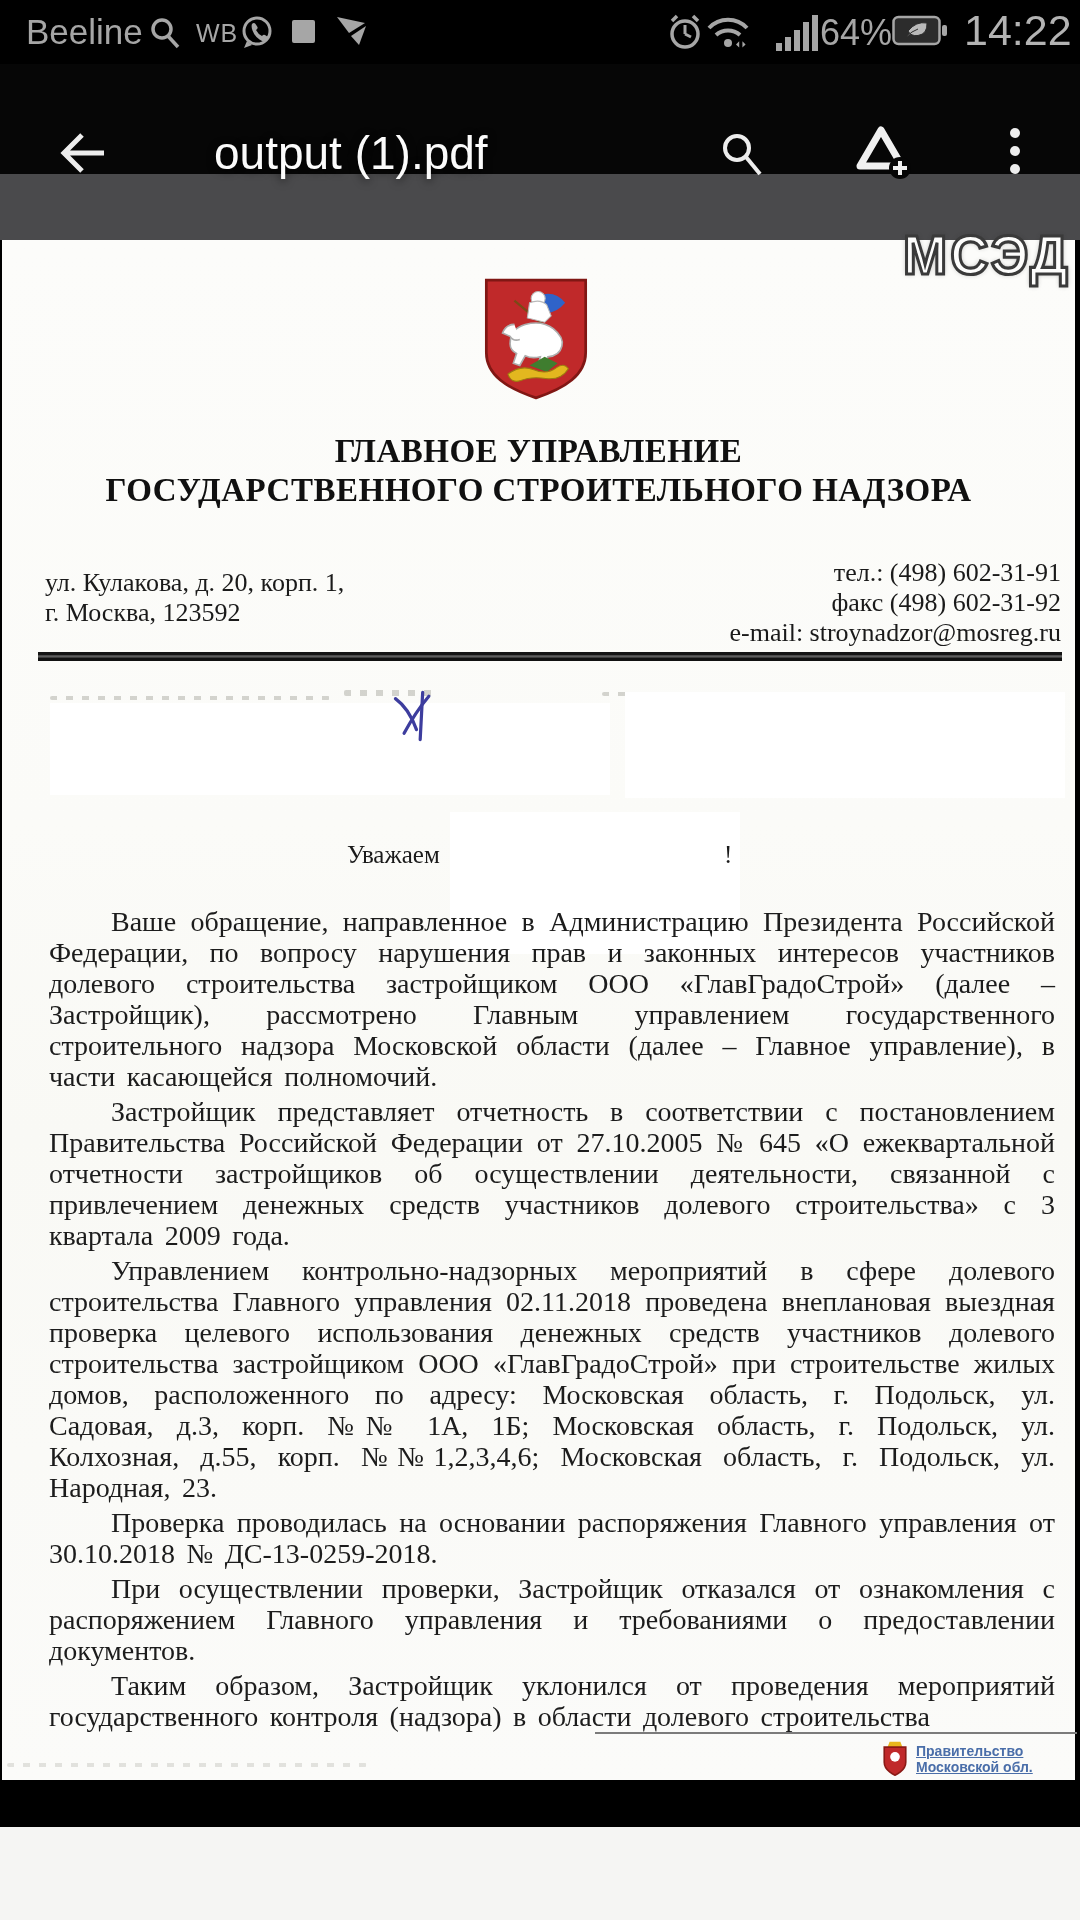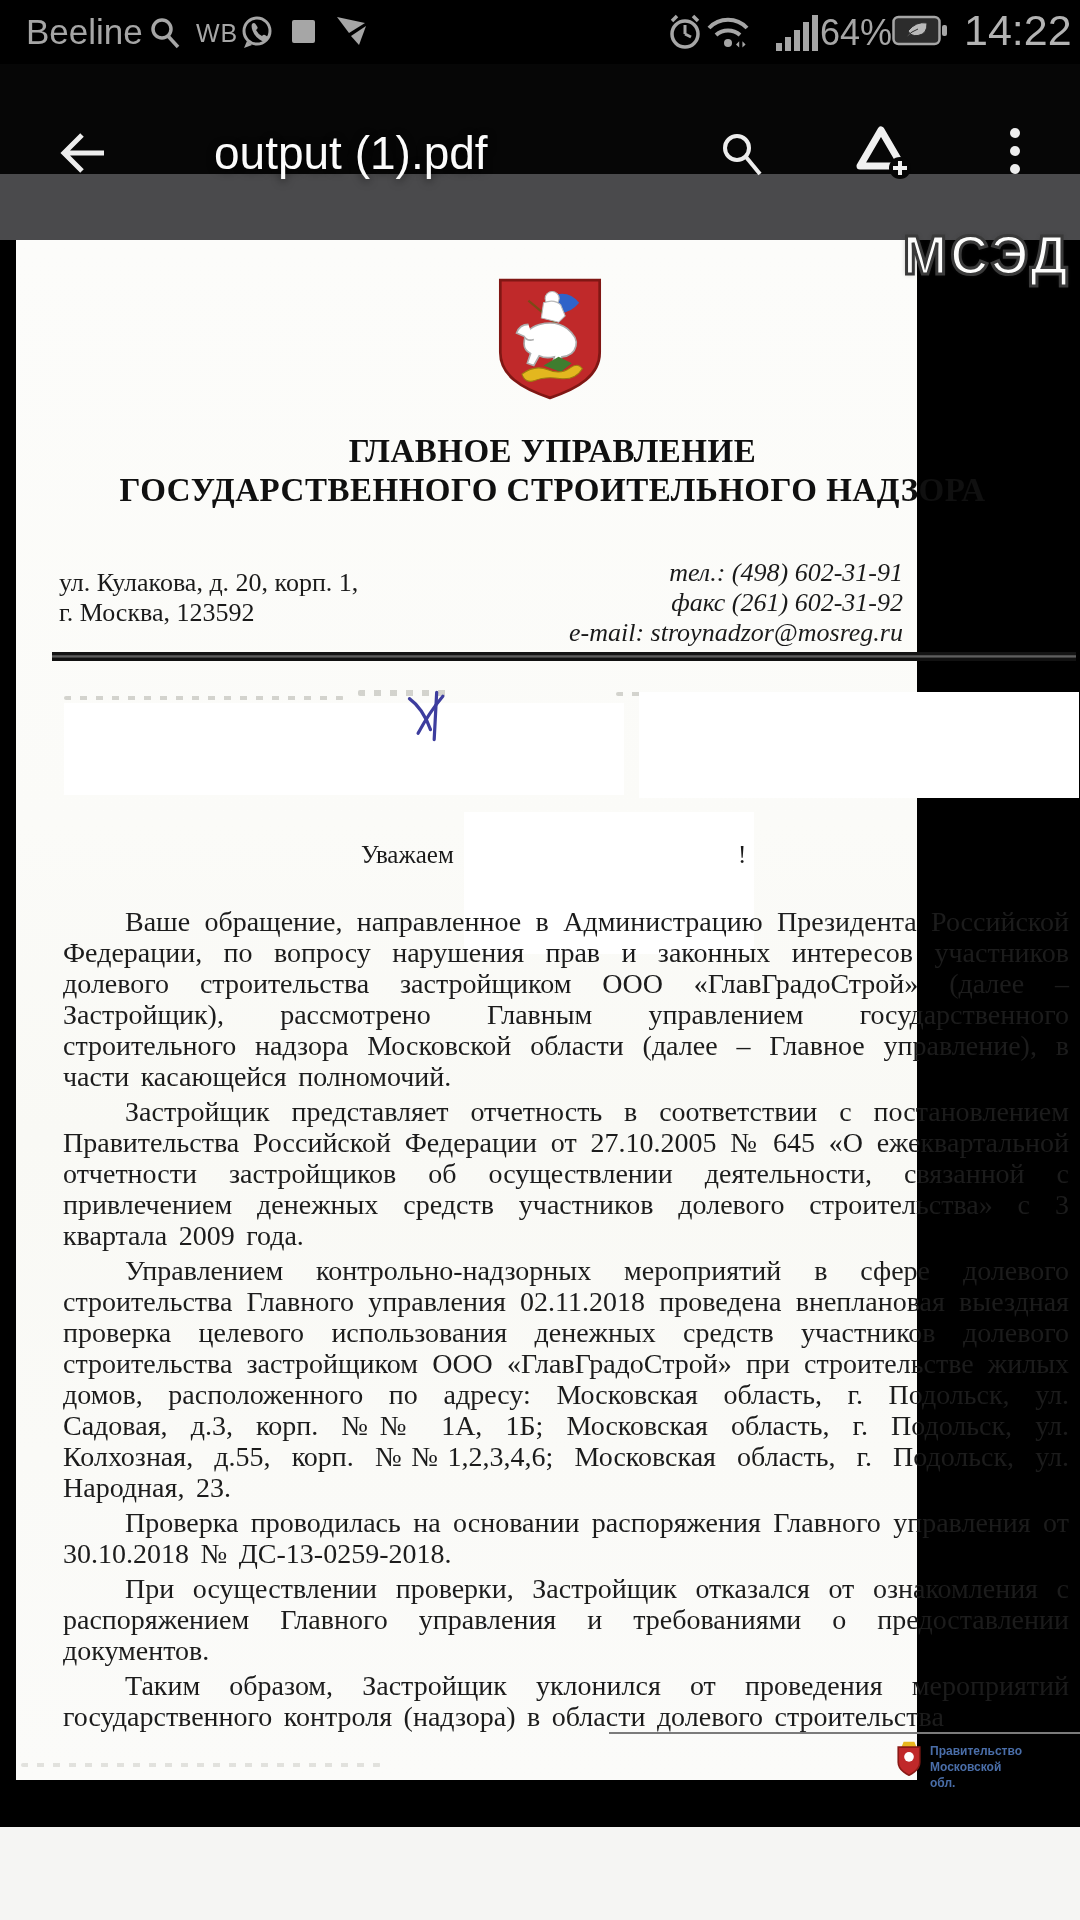--- a/index.html
+++ b/index.html
@@ -16,43 +16,43 @@
   .sb-ico{position:absolute;}
 
   
   .gray-band{position:absolute;left:0;top:172px;width:1080px;height:68px;background:#4a4a4c;z-index:1;}
   .toolbar{position:absolute;left:0;top:64px;width:1080px;height:110px;background:#060606;z-index:5;}
   .tb-el{position:absolute;z-index:10;}
   .tb-title{left:214px;top:126px;font-size:46px;font-weight:500;color:#fbfbfb;
             text-shadow:0 2px 8px rgba(0,0,0,.65);white-space:nowrap;}
 
   
-  .pdf-page{position:absolute;left:16px;top:240px;width:901px;height:1540px;z-index:2;
+  .pdf-page{position:absolute;left:2px;top:240px;width:1073px;height:1540px;z-index:2;
             background:linear-gradient(180deg,#fcfcfa 0%,#fbfbf8 38%,#f9f9f5 58%,#fbfbf9 100%);
             color:#1a1a1a;font-family:"Liberation Serif",serif;}
   .stamp{position:absolute;left:903px;top:224px;z-index:6;font-family:"Liberation Sans",sans-serif;
          font-size:53px;font-weight:800;letter-spacing:3px;color:#fdfdfc;
          -webkit-text-stroke:3px #3a3a3a;text-shadow:0 0 5px rgba(50,50,50,.45);
          transform:scaleY(1.05);}
   .org-name{position:absolute;left:0;top:192px;width:1073px;text-align:center;
             font-weight:bold;font-size:33px;line-height:39px;letter-spacing:.5px;color:#101010;}
   .addr{position:absolute;left:43px;top:328px;font-size:26px;line-height:30px;}
-  .contacts{position:absolute;right:14px;top:318px;font-size:26px;line-height:30px;text-align:right;font-style:italic;}
+  .contacts{position:absolute;right:14px;top:318px;font-size:26px;line-height:30px;text-align:right;}
   .rule{position:absolute;left:36px;top:412px;width:1024px;height:9px;
         background:linear-gradient(180deg,#141414 0 30%,#5e5e5e 42% 56%,#111 68% 100%);}
   .redact{position:absolute;background:#ffffff;}
   .remnant{position:absolute;height:4px;border-radius:2px;opacity:.55;
            background:repeating-linear-gradient(90deg,#b2b2aa 0 7px,transparent 7px 16px);}
   .salutation{position:absolute;top:601px;font-size:25px;}
   .body-text{position:absolute;left:43px;top:662px;width:1014px;font-size:28px;line-height:31px;
              text-align:justify;word-spacing:4.5px;color:#1c1c1c;}
   .para{margin:4px;text-indent:62px;}
   .footer-line{position:absolute;left:593px;top:1492px;width:482px;height:2px;background:#7b7b7b;}
   .gov-text{position:absolute;left:914px;top:1503px;font-family:"Liberation Sans",sans-serif;
-            font-size:12px;font-weight:bold;line-height:16px;color:#4a6ea9;}
+            font-size:14px;font-weight:bold;line-height:16px;color:#4a6ea9;text-decoration:underline;}
   .handwriting{position:absolute;left:388px;top:450px;}
 
   .next-page{position:absolute;left:0;top:1827px;width:1080px;height:93px;background:#f5f5f3;z-index:3;}
 </style>
 </head>
 <body>
 
 <div class="screen">
 
   <div class="status-bar">
@@ -156,21 +156,21 @@
       <div>ГЛАВНОЕ УПРАВЛЕНИЕ</div>
       <div>ГОСУДАРСТВЕННОГО СТРОИТЕЛЬНОГО НАДЗОРА</div>
     </div>
 
     <div class="addr">
       <div>ул. Кулакова, д. 20, корп. 1,</div>
       <div>г. Москва, 123592</div>
     </div>
     <div class="contacts">
       <div>тел.: (498) 602-31-91</div>
-      <div>факс (261) 602-31-92</div>
+      <div>факс (498) 602-31-92</div>
       <div>e-mail: stroynadzor@mosreg.ru</div>
     </div>
 
     <div class="rule"></div>
 
     <div class="remnant" style="left:48px;top:456px;width:280px"></div>
     <div class="remnant" style="left:342px;top:450px;width:92px;height:6px"></div>
     <div class="remnant" style="left:600px;top:452px;width:160px"></div>
     <div class="redact" style="left:48px;top:463px;width:560px;height:92px"></div>
     <div class="redact" style="left:623px;top:452px;width:440px;height:106px"></div>

